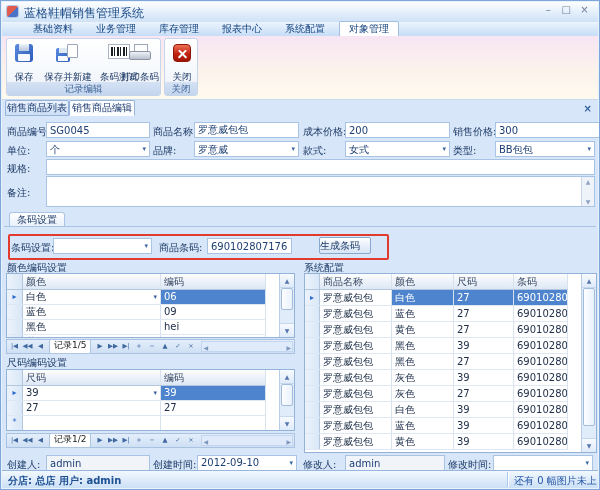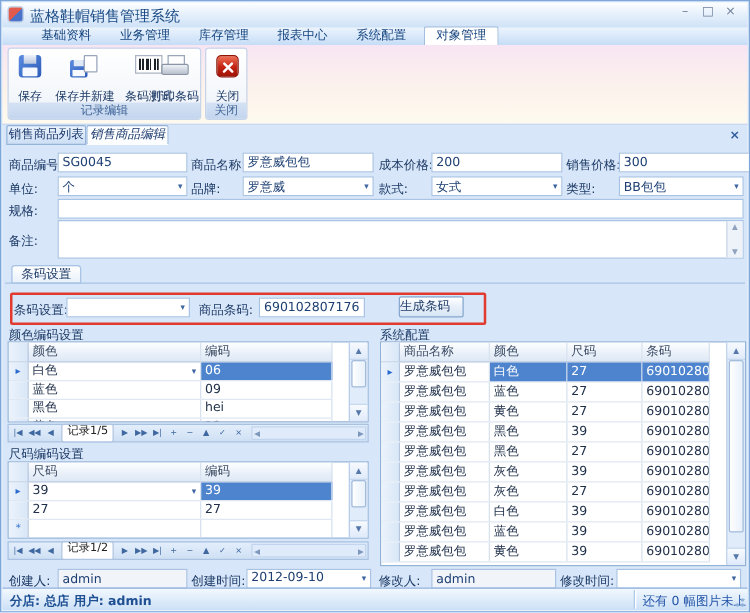--- a/index.html
+++ b/index.html
@@ -47,21 +47,21 @@
   .icon-print:after{content:"";position:absolute;left:0;bottom:1px;width:22px;height:9px;border-radius:2px;
                     background:linear-gradient(#eef1f6,#b9c2cf);border:1px solid #8a94a4;box-sizing:border-box;}
   .icon-closered{width:18px;height:18px;border-radius:4px;border:1px solid #8d1407;box-sizing:border-box;
                  background:linear-gradient(#f07055,#c22312 55%,#a01505);}
   .icon-closered:before,.icon-closered:after{content:"";position:absolute;left:3px;top:7.5px;width:11px;height:2.4px;background:#fff;border-radius:1px;}
   .icon-closered:before{transform:rotate(45deg)} .icon-closered:after{transform:rotate(-45deg)}
 
   
   .ptab{position:absolute;top:99px;height:16px;box-sizing:border-box;border:1px solid #96b4da;border-radius:2px 2px 0 0;
         text-align:center;line-height:14px;color:#1c3a6e;background:linear-gradient(#eaf2fc,#cddff5);}
-  .ptab.active{background:#fbfdff;border-bottom:1px solid #fbfdff;font-style:italic;}
+  .ptab.active{background:#fbfdff;border-bottom:1px solid #fbfdff;}
   .pageclose{position:absolute;right:7px;top:102px;color:#2f5d9e;font-weight:bold;font-size:10px;cursor:default}
 
   
   .flabel{position:absolute;color:#1d3a66;white-space:nowrap}
   .fi{position:absolute;height:16px;box-sizing:border-box;border:1px solid #a9c3e4;background:#fff;
       color:#1d3f73;font:10px "DejaVu Sans","Liberation Sans",sans-serif;padding:0 3px;}
   .fi.ro{background:#f1f4f9}
   .combo{position:absolute;height:16px;box-sizing:border-box;border:1px solid #a9c3e4;background:#fff;
          color:#1d3f73;padding:1px 14px 0 3px;overflow:hidden;white-space:nowrap}
   .caret{position:absolute;right:3px;top:4px;font-size:7px;color:#3c64a0;line-height:7px}

